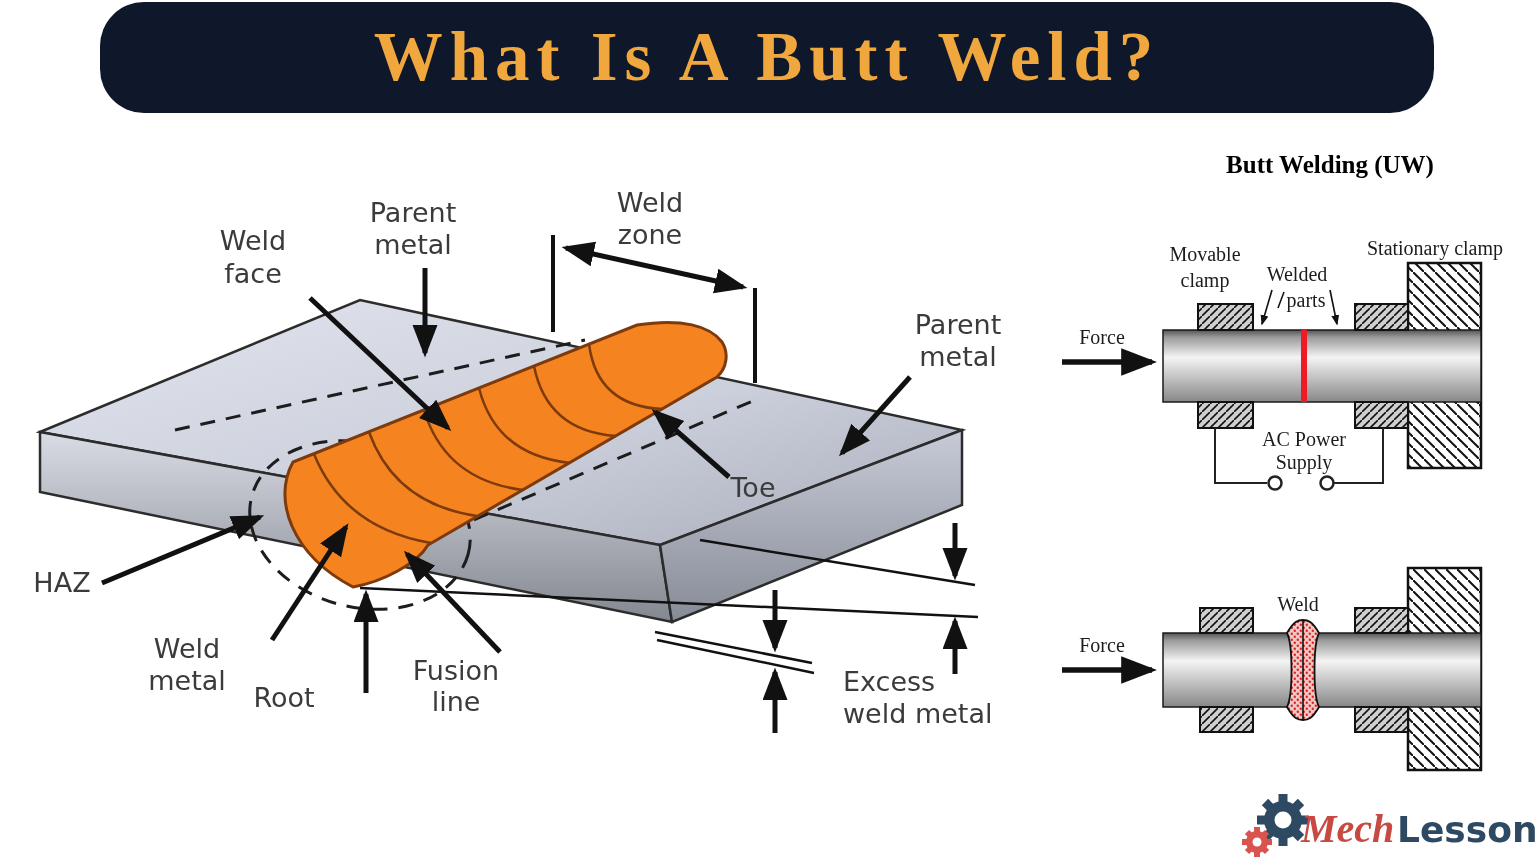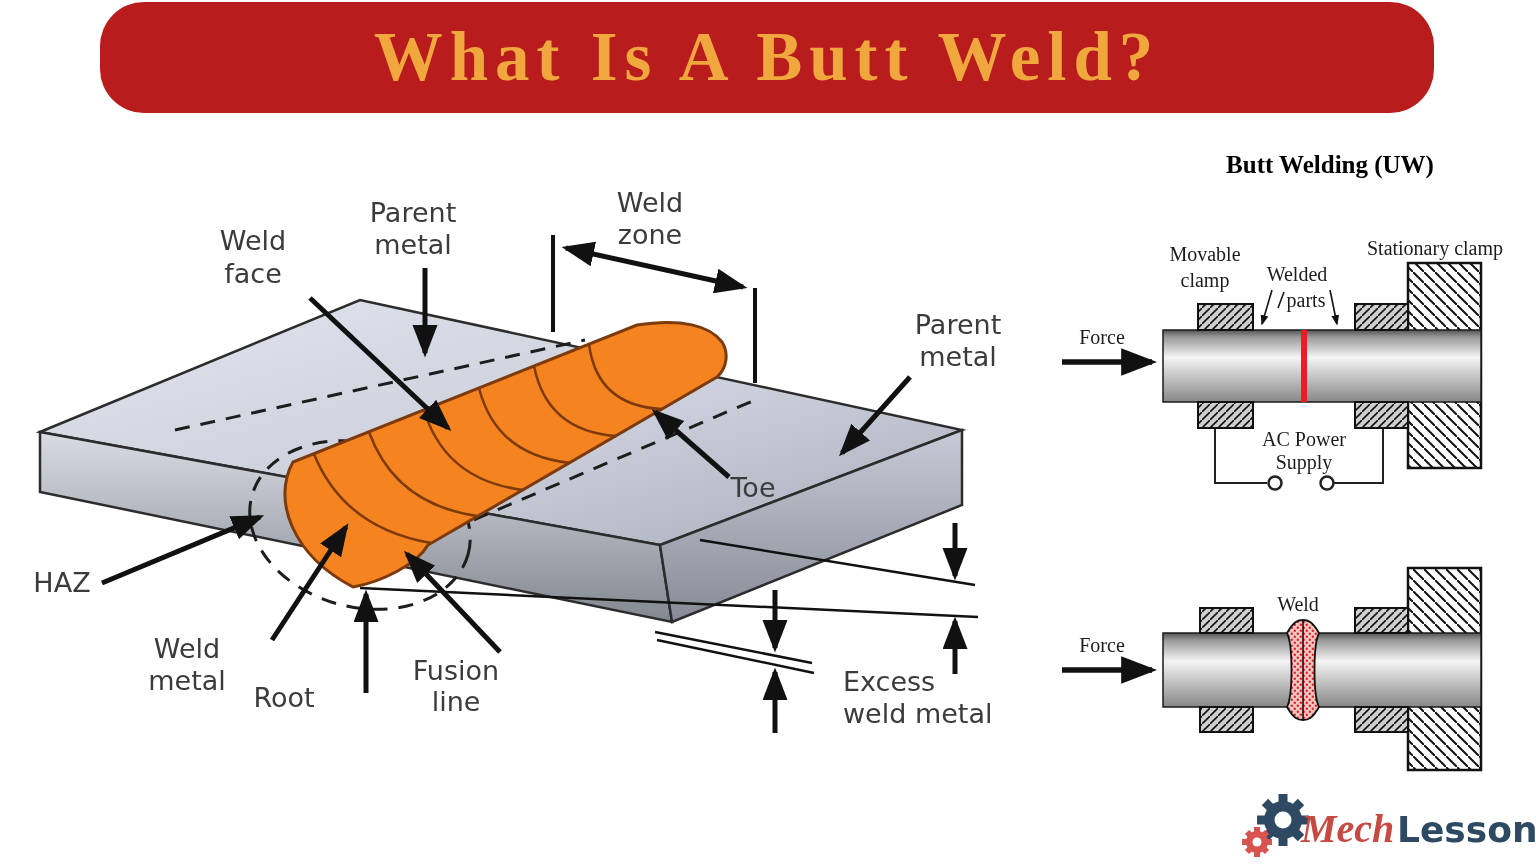--- a/index.html
+++ b/index.html
@@ -1,18 +1,18 @@
 <!DOCTYPE html>
 <html><head>
 <meta charset="utf-8">
 <style>
   html,body{margin:0;padding:0;background:#ffffff;}
   .stage{position:relative;width:1536px;height:864px;background:#ffffff;overflow:hidden;
          font-family:"DejaVu Sans",sans-serif;}
-  .banner{position:absolute;left:100px;top:2px;width:1334px;height:111px;background:#b91c1c;
+  .banner{position:absolute;left:100px;top:2px;width:1334px;height:111px;background:#0f172a;
           border-radius:44px;display:flex;align-items:center;justify-content:center;}
   .banner-title{font-family:"Liberation Serif",serif;font-weight:bold;font-size:69px;
                 letter-spacing:7px;color:#efa73e;white-space:nowrap;}
   svg{position:absolute;}
   #left-svg{left:10px;top:140px;}
   #right-svg{left:1050px;top:140px;}
   #logo-svg{left:1235px;top:790px;}
   .lbl{font-family:"DejaVu Sans",sans-serif;font-size:27px;fill:#3b3b3b;}
   .rlbl{font-family:"Liberation Serif",serif;font-size:20px;fill:#1c1c1c;}
   .rtitle{font-family:"Liberation Serif",serif;font-size:25px;font-weight:bold;fill:#000;}

